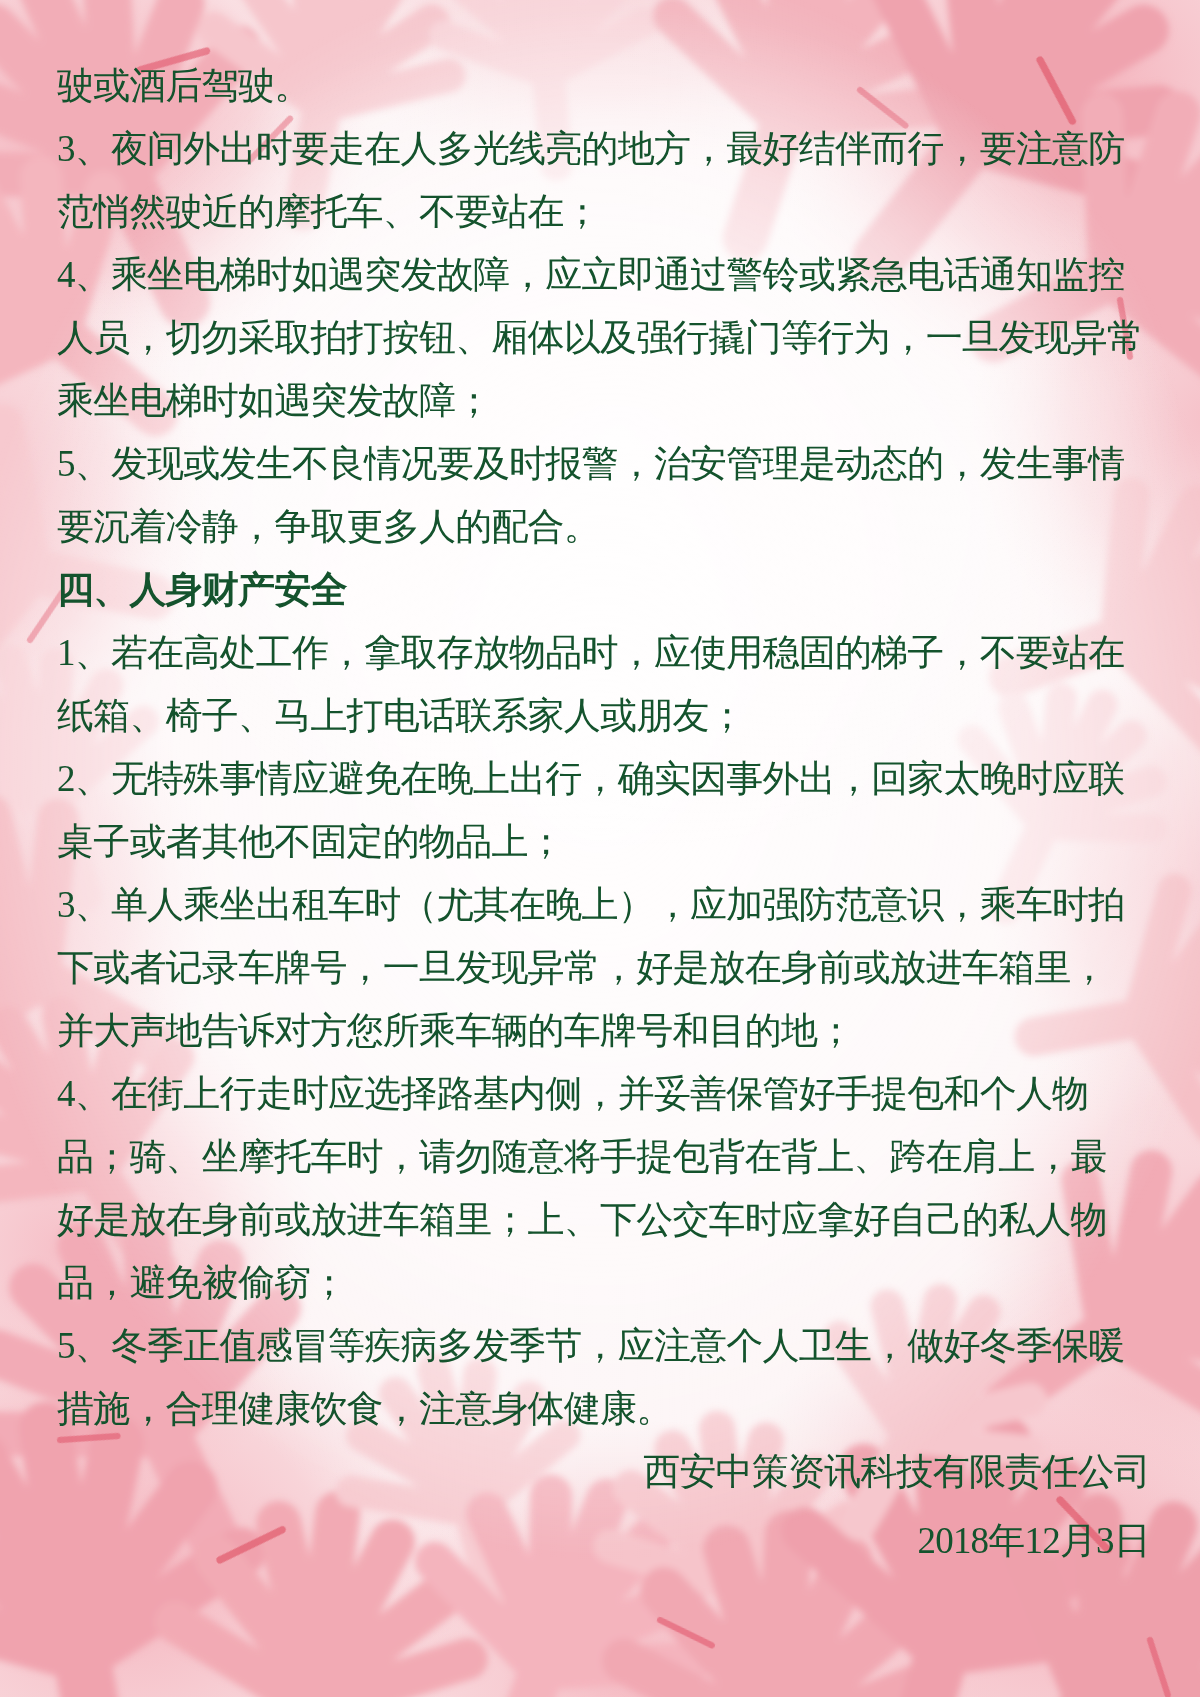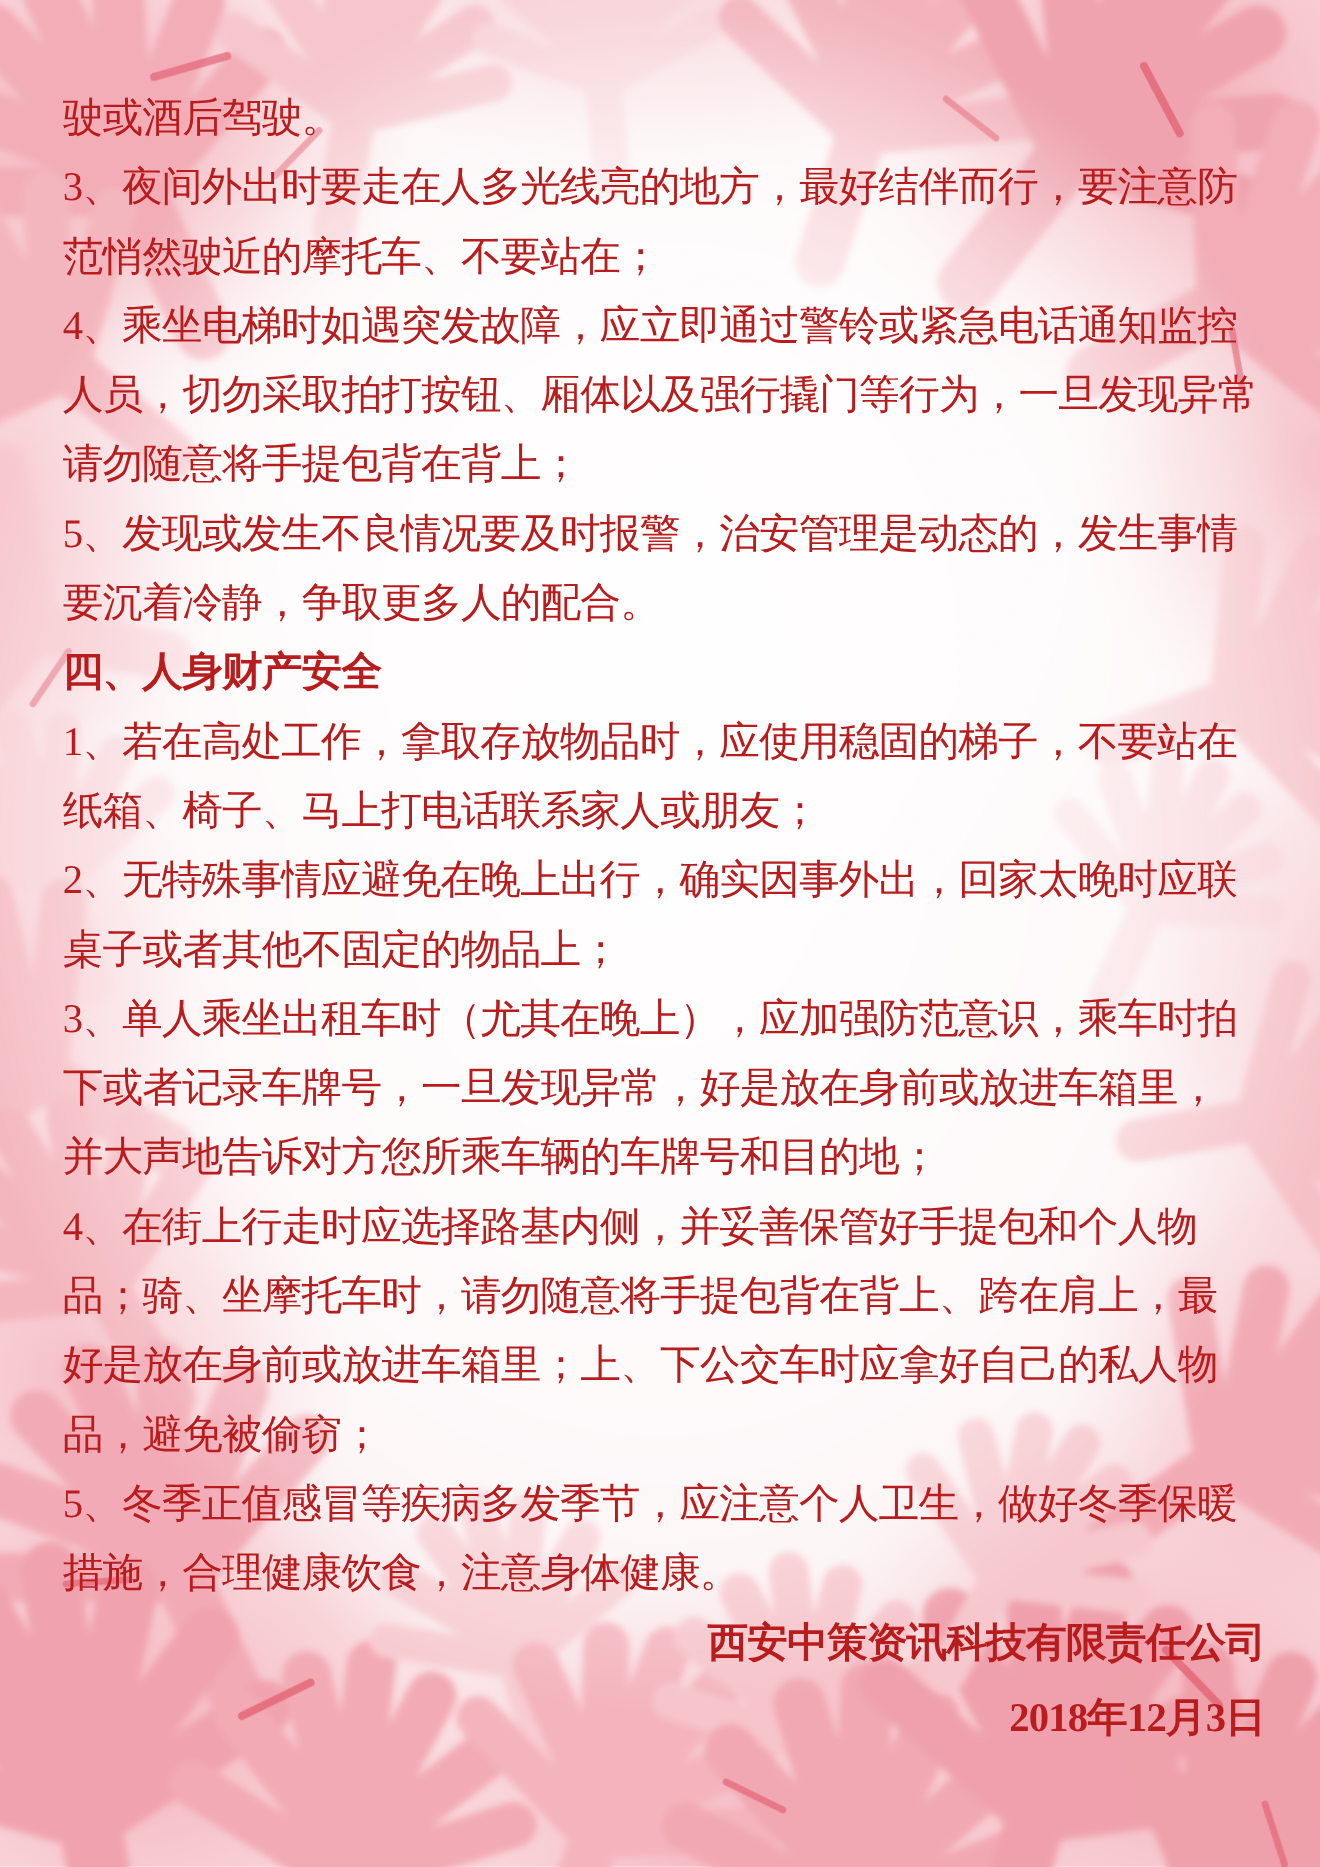--- a/index.html
+++ b/index.html
@@ -8,30 +8,30 @@
     width:1200px;
     height:1697px;
     overflow:hidden;
     background:#fcf3f4;
     font-family:"Liberation Serif","DejaVu Serif",serif;
   }
   .bg-svg{position:absolute;left:0;top:0;width:1200px;height:1697px;}
   .content{
     position:absolute;
     left:57px;
-    top:76px;
+    top:54px;
     width:1093px;
-    color:#b91c1c;
+    color:#14532d;
     font-size:37px;
     line-height:63px;
     letter-spacing:-0.8px;
   }
   .line{white-space:nowrap;}
   .line.heading{font-weight:bold;}
-  .closing .line{text-align:right;font-weight:bold;}
+  .closing .line{text-align:right;}
   .closing .date-line{margin-top:6px;}
 </style>
 </head>
 <body>
 
 <div class="page">
 
   <svg class="bg-svg" viewBox="0 0 1200 1697" xmlns="http://www.w3.org/2000/svg">
     <defs>
       <radialGradient id="blob" cx="50%" cy="50%" r="50%">
@@ -119,21 +119,21 @@
     <ellipse cx="620" cy="430" rx="560" ry="420" fill="url(#whitewash)" opacity="0.6"></ellipse>
   </svg>
 
   <div class="content">
     <div id="paragraphs-container">
         <div class="line">驶或酒后驾驶。</div>
         <div class="line">3、夜间外出时要走在人多光线亮的地方，最好结伴而行，要注意防</div>
         <div class="line">范悄然驶近的摩托车、不要站在；</div>
         <div class="line">4、乘坐电梯时如遇突发故障，应立即通过警铃或紧急电话通知监控</div>
         <div class="line">人员，切勿采取拍打按钮、厢体以及强行撬门等行为，一旦发现异常</div>
-        <div class="line">请勿随意将手提包背在背上；</div>
+        <div class="line">乘坐电梯时如遇突发故障；</div>
         <div class="line">5、发现或发生不良情况要及时报警，治安管理是动态的，发生事情</div>
         <div class="line">要沉着冷静，争取更多人的配合。</div>
         <div class="line heading">四、人身财产安全</div>
         <div class="line">1、若在高处工作，拿取存放物品时，应使用稳固的梯子，不要站在</div>
         <div class="line">纸箱、椅子、马上打电话联系家人或朋友；</div>
         <div class="line">2、无特殊事情应避免在晚上出行，确实因事外出，回家太晚时应联</div>
         <div class="line">桌子或者其他不固定的物品上；</div>
         <div class="line">3、单人乘坐出租车时（尤其在晚上），应加强防范意识，乘车时拍</div>
         <div class="line">下或者记录车牌号，一旦发现异常，好是放在身前或放进车箱里，</div>
         <div class="line">并大声地告诉对方您所乘车辆的车牌号和目的地；</div>

